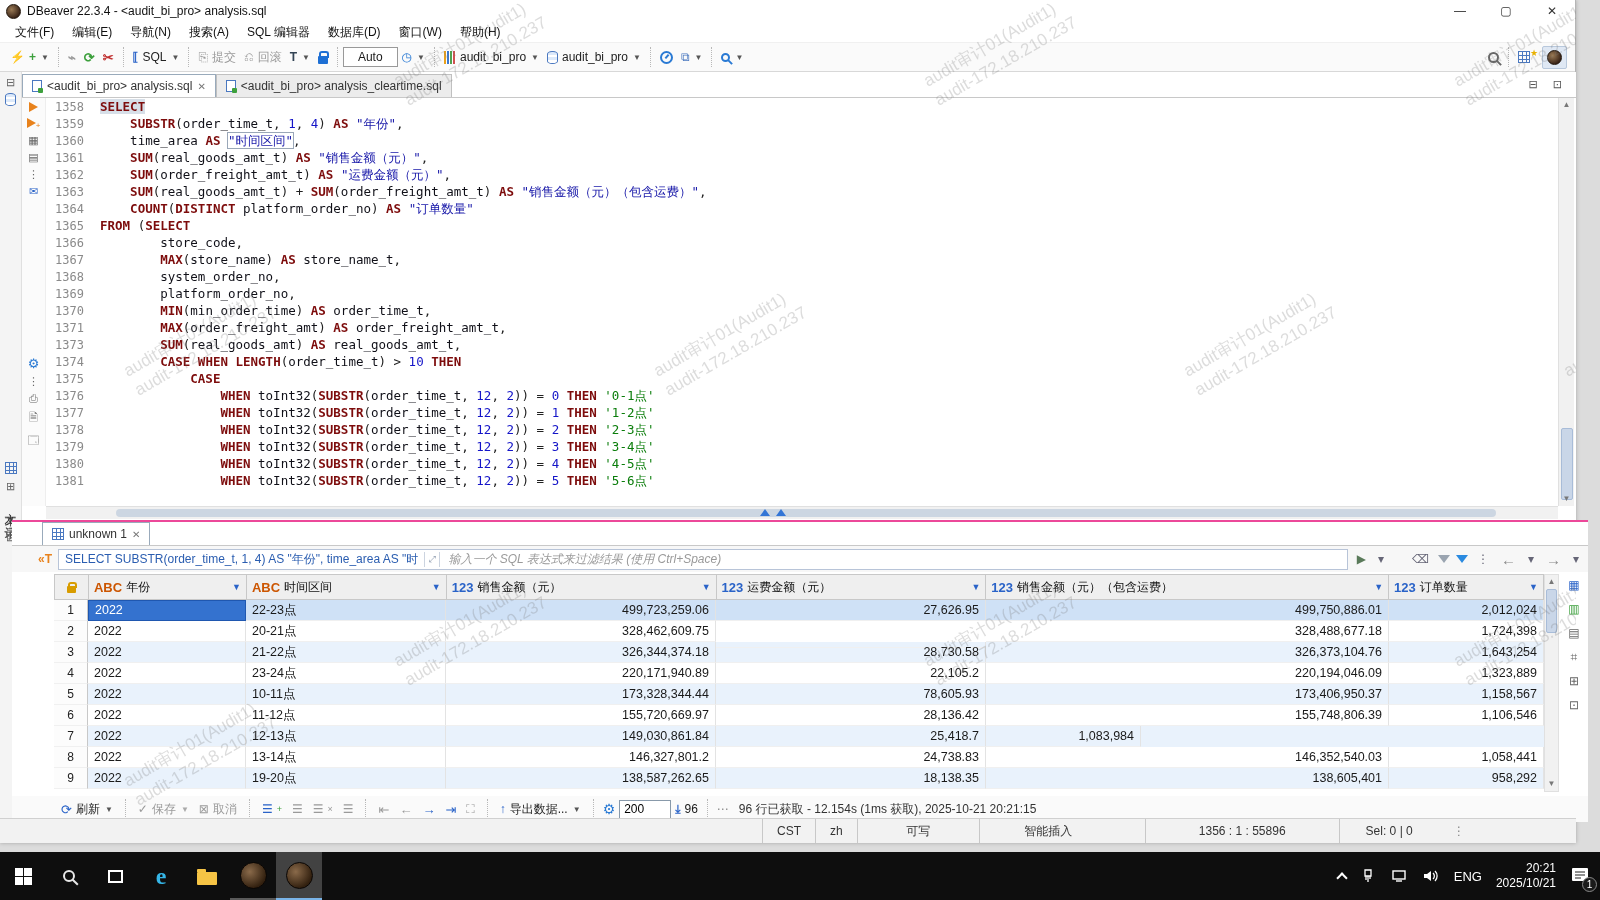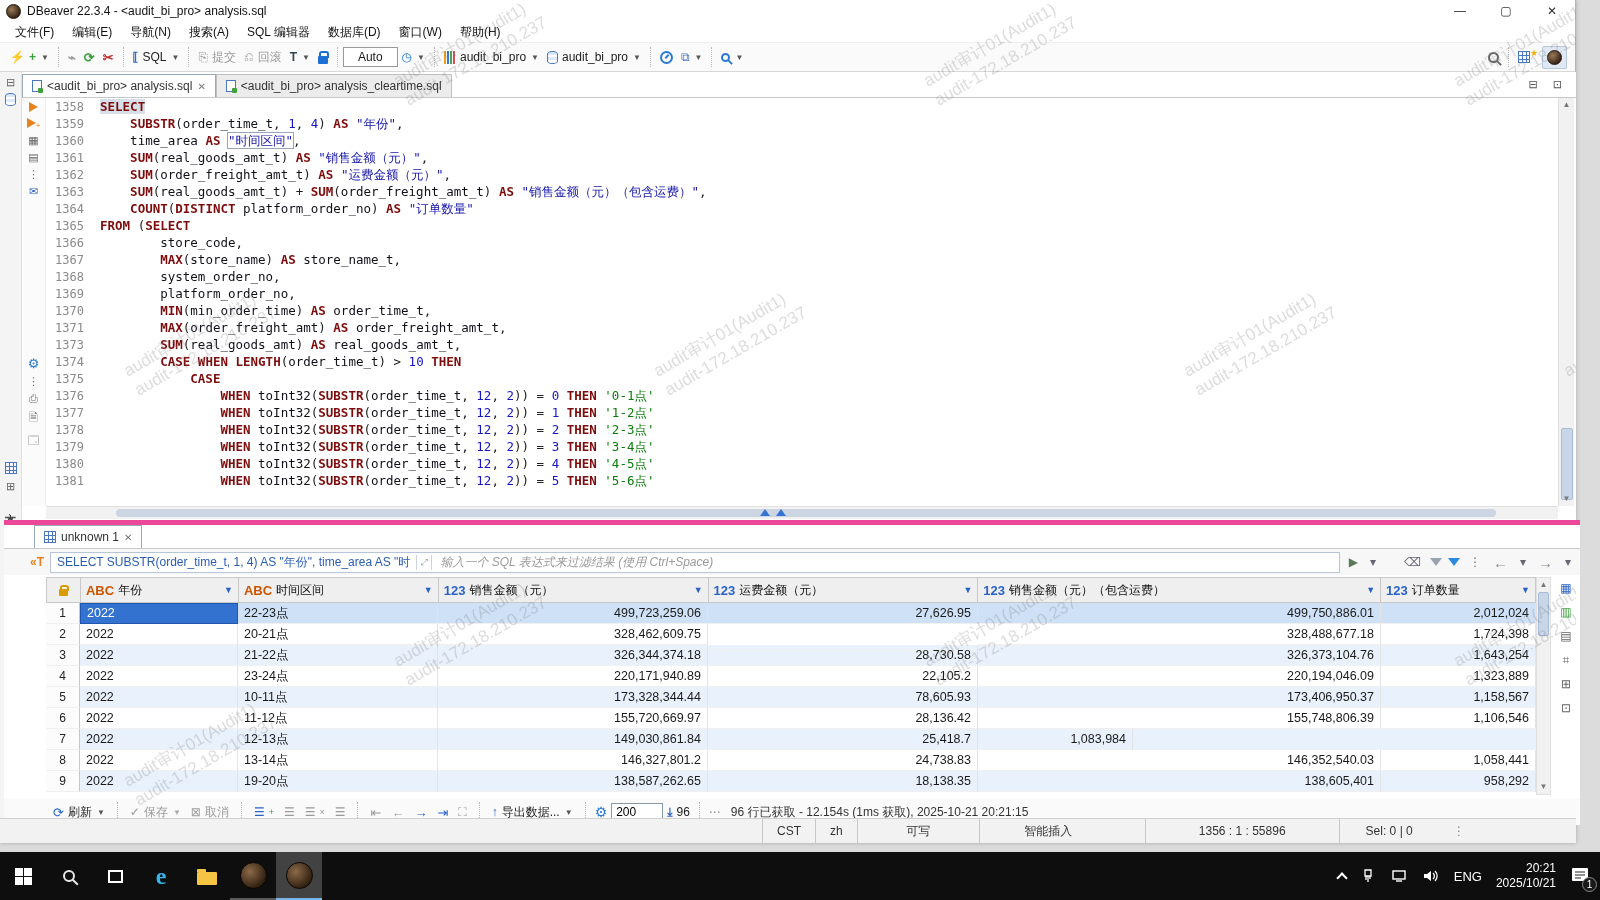--- a/index.html
+++ b/index.html
@@ -62,21 +62,21 @@
 .tok-qidbox{color:#1616a8;outline:1px solid #9aa7b8}
 .tok-str{color:#0a7d0a}
 #ed-vscroll{position:absolute;right:2px;top:26px;width:16px;height:408px;background:#f1f1f1;border-left:1px solid #e0e0e0}
 .scroll-arrow{height:14px;text-align:center;font-size:8px;color:#777;line-height:14px}
 #ed-vthumb{position:absolute;left:2px;width:12px;top:330px;height:72px;background:#c9d6e8;border:1px solid #a8bcd8;border-radius:2px}
 #ed-hscroll{position:absolute;left:46px;top:434px;width:1512px;height:13px;background:#f1f1f1;border-top:1px solid #e0e0e0}
 #ed-hthumb{position:absolute;left:70px;top:2px;width:1380px;height:8px;background:#ccd6e2;border-radius:4px}
 .sash{position:absolute;top:437px;left:760px;display:flex;gap:6px}
 .sash .tri{width:0;height:0;border-bottom:7px solid #3375d6;border-left:5px solid transparent;border-right:5px solid transparent}
 
-#results{position:absolute;left:4px;top:448px;width:1576px;height:298px;background:#fff;border-top:5px solid #ec4899}
+#results{position:absolute;left:12px;top:448px;width:1576px;height:298px;background:#fff;border-top:2px solid #ec4899}
 .rtabrow{height:24px;display:flex;align-items:flex-end;padding-left:30px;border-bottom:1px solid #c8c8c8;background:#fff}
 .filterbar{height:26px;display:flex;align-items:center;background:#f7f7f7;padding:0 6px 0 26px;gap:6px}
 .filterbox{flex:1;height:21px;background:#fff;border:1px solid #b8c4d8;display:flex;align-items:center;overflow:hidden}
 .fquery{color:#2a5db0;padding:0 6px;white-space:nowrap}
 .fexpand{width:16px;height:15px;border-left:1px solid #ccd4e0;border-right:1px solid #ccd4e0;color:#7a8aa0;font-size:9px;text-align:center;line-height:15px}
 .fplace{color:#9a9a9a;font-style:italic;padding:0 8px;white-space:nowrap}
 .fbtn{color:#667;font-size:12px;padding:0 3px}
 .funnel{display:inline-block;width:0;height:0;border-left:6px solid transparent;border-right:6px solid transparent;border-top:8px solid #2a8ae0}
 .funnel.gray{border-top-color:#9aa4b0}
 

